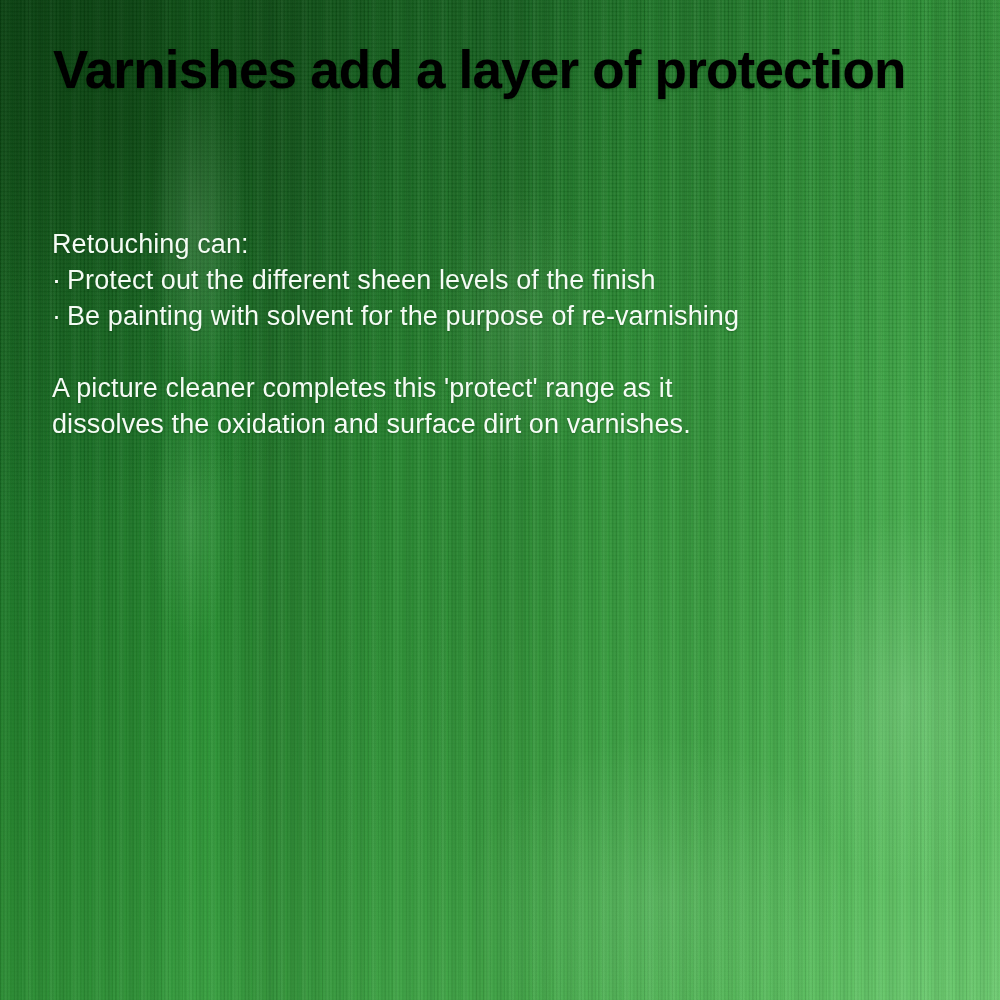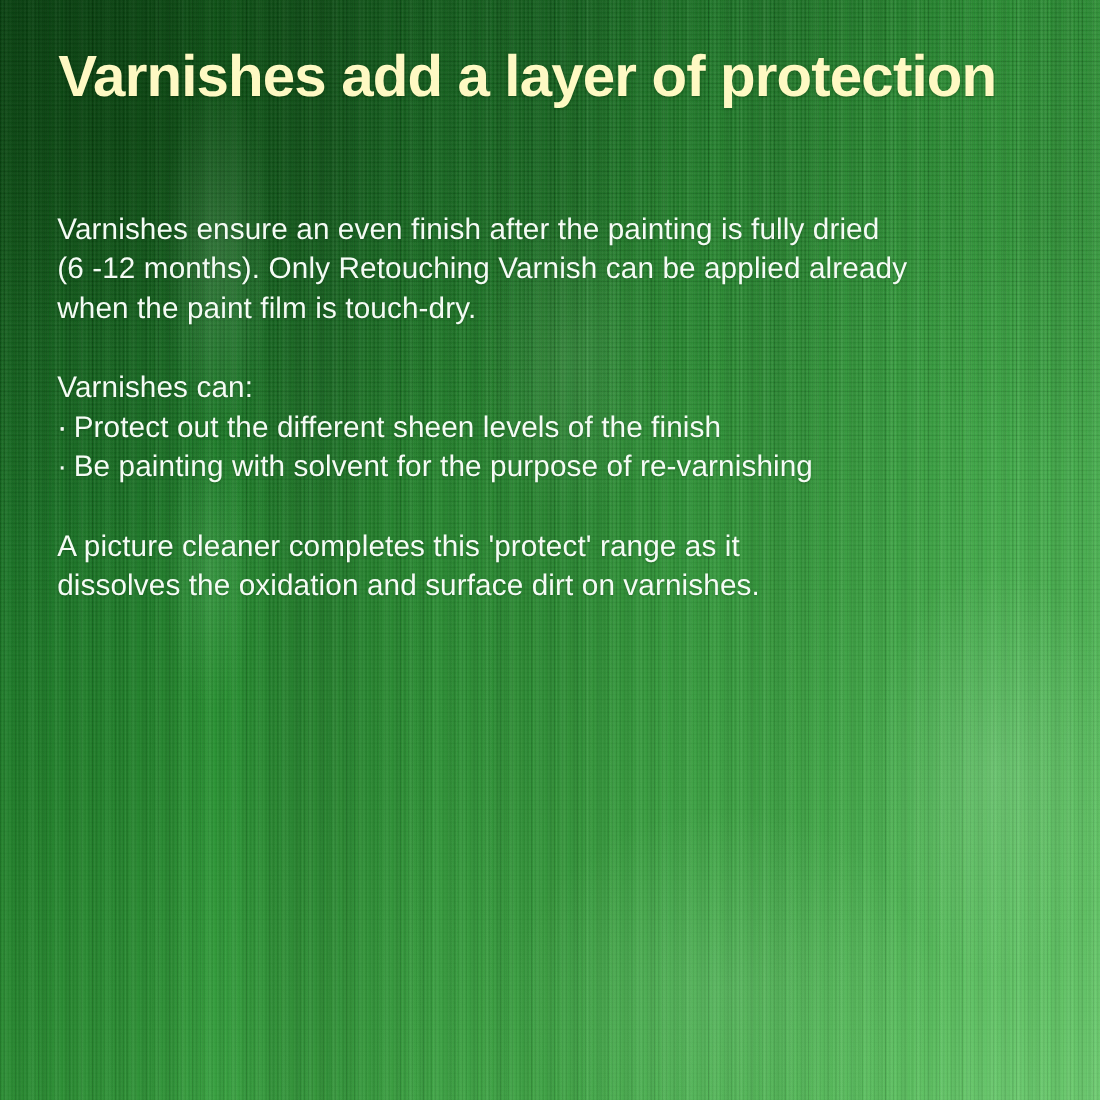--- a/index.html
+++ b/index.html
@@ -147,21 +147,21 @@
 
   #page-title {
     position: absolute;
     left: 53px;
     top: 41px;
     margin: 0;
     font-size: 53px;
     font-weight: 700;
     line-height: 1.08;
     letter-spacing: -0.8px;
-    color: #fef9c3;
+    color: #000000;
     white-space: nowrap;
     text-shadow: 0 1px 3px rgba(0,40,0,0.35);
   }
 
   #body-copy {
     position: absolute;
     left: 52px;
     top: 190px;
     width: 900px;
     color: #f4fbf4;
@@ -215,26 +215,23 @@
   <div class="bg-layer bg-weave"></div>
   <div class="bg-layer bg-smears"></div>
   <div class="bg-layer bg-vignette"></div>
 
   <div id="content">
 
     <h1 id="page-title">Varnishes add a layer of protection</h1>
 
     <div id="body-copy">
 
-      <p class="para">Varnishes ensure an even finish after the painting is fully dried
-(6 -12 months). Only Retouching Varnish can be applied already
-when the paint film is touch-dry.</p>
 
       <div class="group-gap">
-        <div class="intro-line">Varnishes can:</div>
+        <div class="intro-line">Retouching can:</div>
 
         <ul class="bullet-list">
           <li class="bullet-item">
             <span class="bullet-marker">·</span>
           </li>
           <li class="bullet-item">
             <span class="bullet-marker">·</span>
             <span class="bullet-text">Protect out the different sheen levels of the finish</span>
           </li>
           <li class="bullet-item">

